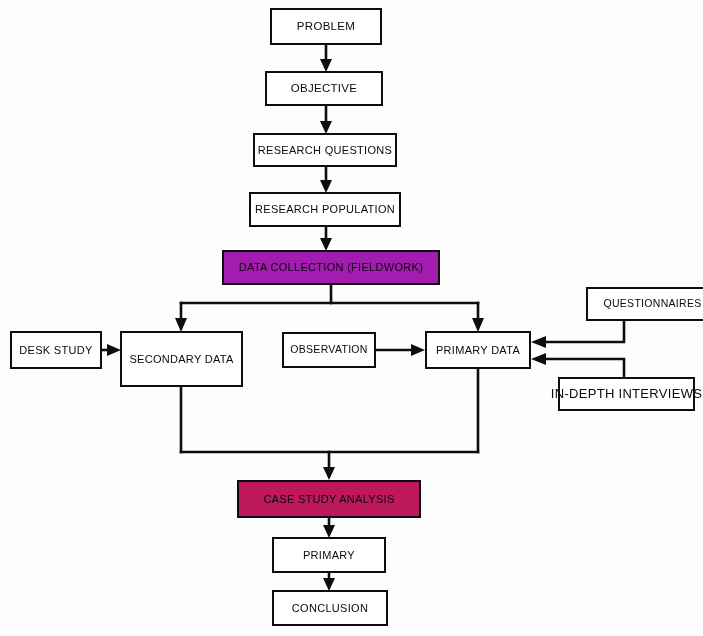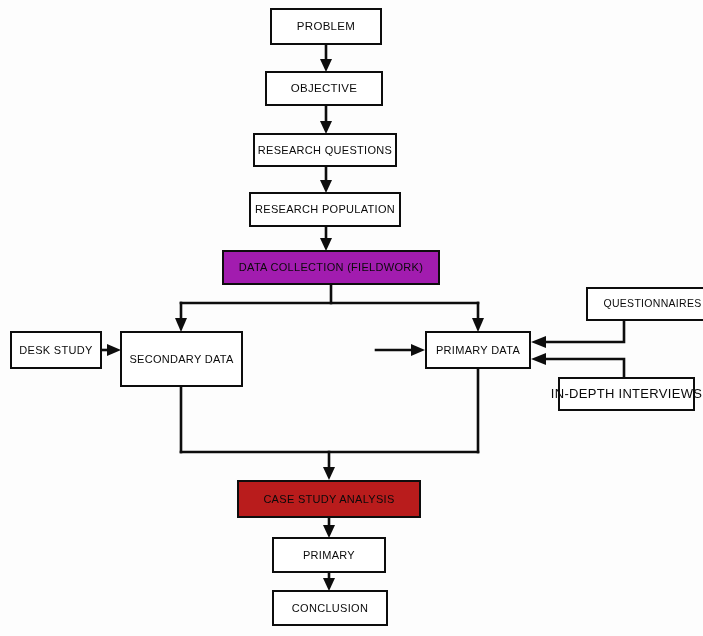--- a/index.html
+++ b/index.html
@@ -142,30 +142,33 @@
   </div>
   <div class="node-box" style="left: 222px; top: 250px; width: 218px; height: 35px; font-size: 11px; background: #a21caf; border-color: rgb(13, 13, 13); color: rgb(10, 10, 10);">
     <span class="node-label">DATA COLLECTION (FIELDWORK)</span>
   </div>
   <div class="node-box" style="left: 10px; top: 331px; width: 92px; height: 38px; font-size: 11px; background: rgb(255, 255, 255); border-color: rgb(13, 13, 13); color: rgb(10, 10, 10);">
     <span class="node-label">DESK STUDY</span>
   </div>
   <div class="node-box" style="left: 120px; top: 331px; width: 123px; height: 56px; font-size: 11px; background: rgb(255, 255, 255); border-color: rgb(13, 13, 13); color: rgb(10, 10, 10);">
     <span class="node-label">SECONDARY DATA</span>
   </div>
+  <div class="node-box" style="left: 282px; top: 332px; width: 94px; height: 36px; font-size: 10.5px; background: rgb(255, 255, 255); border-color: rgb(13, 13, 13); color: rgb(10, 10, 10);">
+    <span class="node-label">OBSERVATION</span>
+  </div>
   <div class="node-box" style="left: 425px; top: 331px; width: 106px; height: 38px; font-size: 11px; background: rgb(255, 255, 255); border-color: rgb(13, 13, 13); color: rgb(10, 10, 10);">
     <span class="node-label">PRIMARY DATA</span>
   </div>
   <div class="node-box" style="left: 558px; top: 287px; width: 133px; height: 34px; font-size: 10.5px; background: rgb(255, 255, 255); border-color: rgb(13, 13, 13); color: rgb(10, 10, 10); margin-left: 28px;">
     <span class="node-label">QUESTIONNAIRES</span>
   </div>
   <div class="node-box" style="left: 558px; top: 377px; width: 137px; height: 34px; font-size: 13px; background: rgb(255, 255, 255); border-color: rgb(13, 13, 13); color: rgb(10, 10, 10);">
     <span class="node-label">IN-DEPTH INTERVIEWS</span>
   </div>
-  <div class="node-box" style="left: 237px; top: 480px; width: 184px; height: 38px; font-size: 11px; background: #b91c1c; border-color: rgb(13, 13, 13); color: rgb(10, 10, 10);">
+  <div class="node-box" style="left: 237px; top: 480px; width: 184px; height: 38px; font-size: 11px; background: #be185d; border-color: rgb(13, 13, 13); color: rgb(10, 10, 10);">
     <span class="node-label">CASE STUDY ANALYSIS</span>
   </div>
   <div class="node-box" style="left: 272px; top: 537px; width: 114px; height: 36px; font-size: 11px; background: rgb(255, 255, 255); border-color: rgb(13, 13, 13); color: rgb(10, 10, 10);">
     <span class="node-label">PRIMARY</span>
   </div>
   <div class="node-box" style="left: 272px; top: 590px; width: 116px; height: 36px; font-size: 11px; background: rgb(255, 255, 255); border-color: rgb(13, 13, 13); color: rgb(10, 10, 10);">
     <span class="node-label">CONCLUSION</span>
   </div>
 
 </div>

